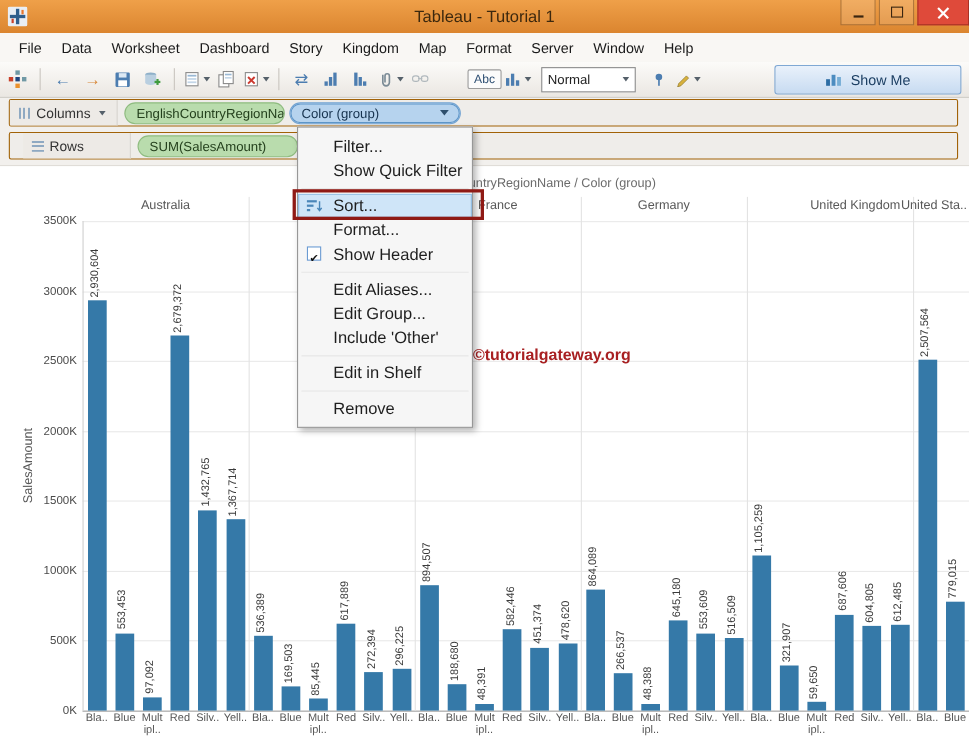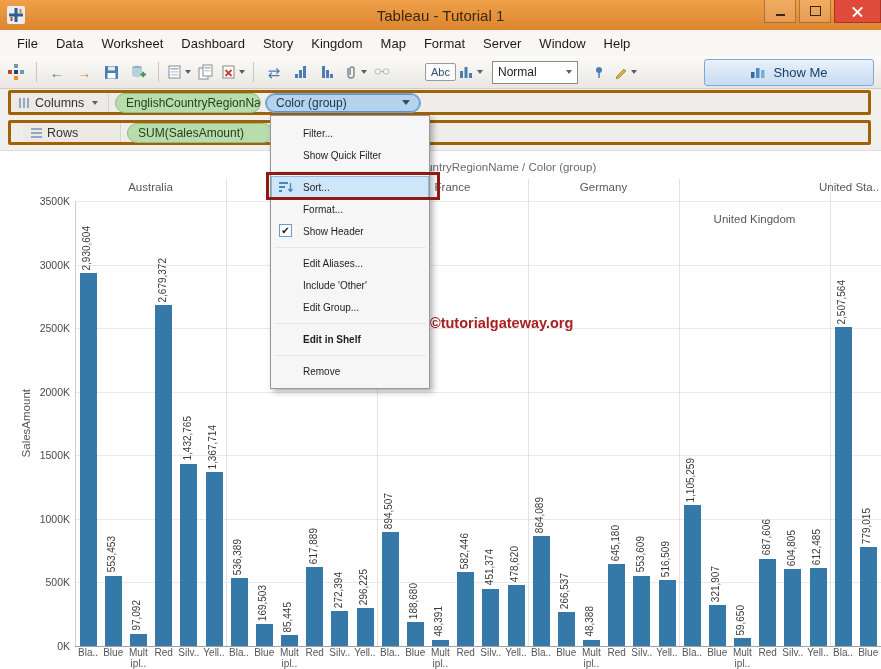--- a/index.html
+++ b/index.html
@@ -39,21 +39,21 @@
   .abc-box{border:1px solid #9c9c9c;background:#fbfbfb;font-size:11px;color:#2e4f73;
     padding:2px 5px;border-radius:2px;margin-left:28px;}
   .fit-select{display:flex;align-items:center;justify-content:space-between;width:74px;height:21px;
     border:1px solid #8b8b8b;background:#fff;font-size:12px;color:#222;padding:0 5px;margin:0 6px;}
   .showme{margin-left:auto;margin-right:3px;width:168px;height:25px;display:flex;align-items:center;
     justify-content:center;gap:7px;border:1px solid #7fa8d4;border-radius:3px;
     background:linear-gradient(#e9f1fb,#c7dbf1);color:#1c3f63;font-size:13px;}
 
   
   .shelf-row{position:absolute;left:8px;width:863px;height:25px;background:#efedea;
-    border:3px solid #a16207;border-radius:2px;display:flex;align-items:center;box-sizing:border-box;}
+    border:1px solid #a16207;border-radius:2px;display:flex;align-items:center;box-sizing:border-box;}
   .shelf-head{width:98px;height:100%;display:flex;align-items:center;gap:5px;padding-left:8px;
     border-right:1px solid #d7d4cf;font-size:12.5px;color:#333;background:#edeae6;box-sizing:border-box;}
   .cols-ic{width:11px;height:10px;background:repeating-linear-gradient(90deg,#8fa9c2 0 2px,transparent 2px 4px);}
   .rows-ic{width:11px;height:10px;background:repeating-linear-gradient(#8fa9c2 0 2px,transparent 2px 4px);}
   .pills{display:flex;gap:4px;padding-left:6px;}
   .pill{height:20px;border-radius:10px;display:flex;align-items:center;padding:0 10px;
     font-size:12px;box-sizing:border-box;white-space:nowrap;overflow:hidden;}
   .pill.green{background:#b9dcad;border:1px solid #8fbc80;color:#24401d;width:146px;}
   .pill.blue{background:#b6d3ee;border:1px solid #76a5d2;color:#17334f;width:156px;justify-content:space-between;}
   .pill.active{box-shadow:0 0 0 1px #5d95c8 inset;}
@@ -78,24 +78,24 @@
   .vlabel{position:absolute;writing-mode:vertical-rl;transform:rotate(180deg);
     font-size:10px;color:#3a3a3a;white-space:nowrap;}
   .cat{position:absolute;top:497px;width:30px;text-align:center;font-size:10px;
     line-height:10.5px;color:#565656;white-space:pre-line;}
   .watermark{position:absolute;font-size:14.5px;font-weight:bold;}
 
   
   .ctxmenu{position:absolute;left:270px;top:115px;width:160px;background:#f6f6f6;
     border:1px solid #979797;box-shadow:3px 3px 6px rgba(0,0,0,.3);z-index:40;
     padding:6px 0;box-sizing:border-box;}
-  .mi{height:22px;display:flex;align-items:center;padding-left:32px;font-size:10px;
+  .mi{height:22px;display:flex;align-items:center;padding-left:32px;font-size:15px;
     color:#1e1e1e;position:relative;box-sizing:border-box;}
   .mi.hl{background:#cfe5f8;box-shadow:0 0 0 1px #8cb8e0 inset;}
-  .mi.bold{font-weight:bold;}
+  .mi.bold{font-weight:normal;}
   .mi-sep{height:10px;position:relative;}
   .mi-sep::after{content:"";position:absolute;left:3px;right:3px;top:50%;height:1px;background:#e6e6e6;}
   .chk{position:absolute;left:8px;top:4px;width:13px;height:13px;background:#fff;
     border:1px solid #6b9bd2;box-sizing:border-box;text-align:center;}
   .chk::after{content:"\2714";font-size:10px;line-height:11px;color:#111;}
   .mi-icon{position:absolute;left:7px;top:4px;}
   .annot{position:absolute;left:266px;top:172px;width:174px;height:28px;
     border:3px solid #8f1a15;z-index:50;pointer-events:none;box-sizing:border-box;}
 </style>
 </head>
@@ -388,21 +388,21 @@
         <div class="bar" style="left: 608.1px; top: 412.97px; width: 17px; height: 82.03px; background: rgb(53, 121, 168);"></div>
         <div class="vlabel" style="left: 609.6px; bottom: 109.03px;">645,180</div>
         <div class="cat" style="left: 601.6px;">Red</div>
         <div class="bar" style="left: 633.3px; top: 424.613px; width: 17px; height: 70.3874px; background: rgb(53, 121, 168);"></div>
         <div class="vlabel" style="left: 634.8px; bottom: 97.3874px;">553,609</div>
         <div class="cat" style="left: 626.8px;">Silv..</div>
         <div class="bar" style="left: 658.5px; top: 429.33px; width: 17px; height: 65.6704px; background: rgb(53, 121, 168);"></div>
         <div class="vlabel" style="left: 660px; bottom: 92.6704px;">516,509</div>
         <div class="cat" style="left: 652px;">Yell..</div>
         <div class="pane-div" style="left: 679px; top: 28px; height: 467px;"></div>
-        <div class="pane-label" style="left: 679px; width: 151px; margin-top: 32px;">United Kingdom</div>
+        <div class="pane-label" style="left: 702px; width: 151px;">United Kingdom</div>
         <div class="bar" style="left: 683.5px; top: 354.474px; width: 17px; height: 140.526px; background: rgb(53, 121, 168);"></div>
         <div class="vlabel" style="left: 685px; bottom: 167.526px;">1,105,259</div>
         <div class="cat" style="left: 677px;">Bla..</div>
         <div class="bar" style="left: 708.7px; top: 454.072px; width: 17px; height: 40.9282px; background: rgb(53, 121, 168);"></div>
         <div class="vlabel" style="left: 710.2px; bottom: 67.9282px;">321,907</div>
         <div class="cat" style="left: 702.2px;">Blue</div>
         <div class="bar" style="left: 733.9px; top: 487.416px; width: 17px; height: 7.58407px; background: rgb(53, 121, 168);"></div>
         <div class="vlabel" style="left: 735.4px; bottom: 34.5841px;">59,650</div>
         <div class="cat" style="left: 727.4px;">Mult
 ipl..</div>
@@ -449,24 +449,24 @@
       </div>
       <div class="mi">
         <div class="chk"></div>
         <span>Show Header</span>
       </div>
       <div class="mi-sep"></div>
       <div class="mi">
         <span>Edit Aliases...</span>
       </div>
       <div class="mi">
+        <span>Edit Group...</span>
+      </div>
+      <div class="mi">
         <span>Include 'Other'</span>
-      </div>
-      <div class="mi">
-        <span>Edit Group...</span>
       </div>
       <div class="mi-sep"></div>
       <div class="mi bold">
         <span>Edit in Shelf</span>
       </div>
       <div class="mi-sep"></div>
       <div class="mi">
         <span>Remove</span>
       </div>
     </div>

